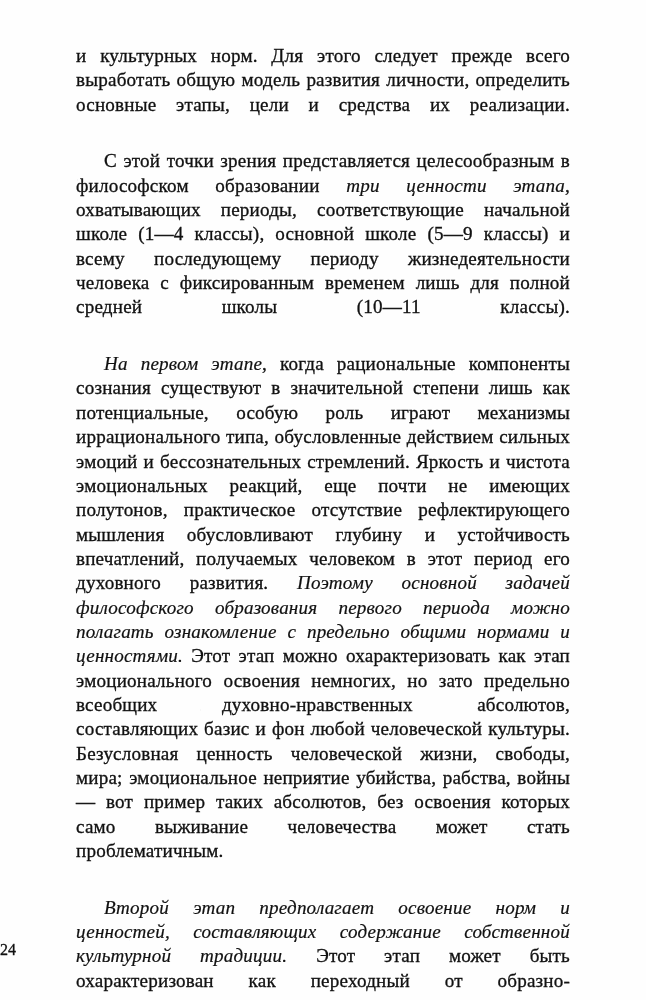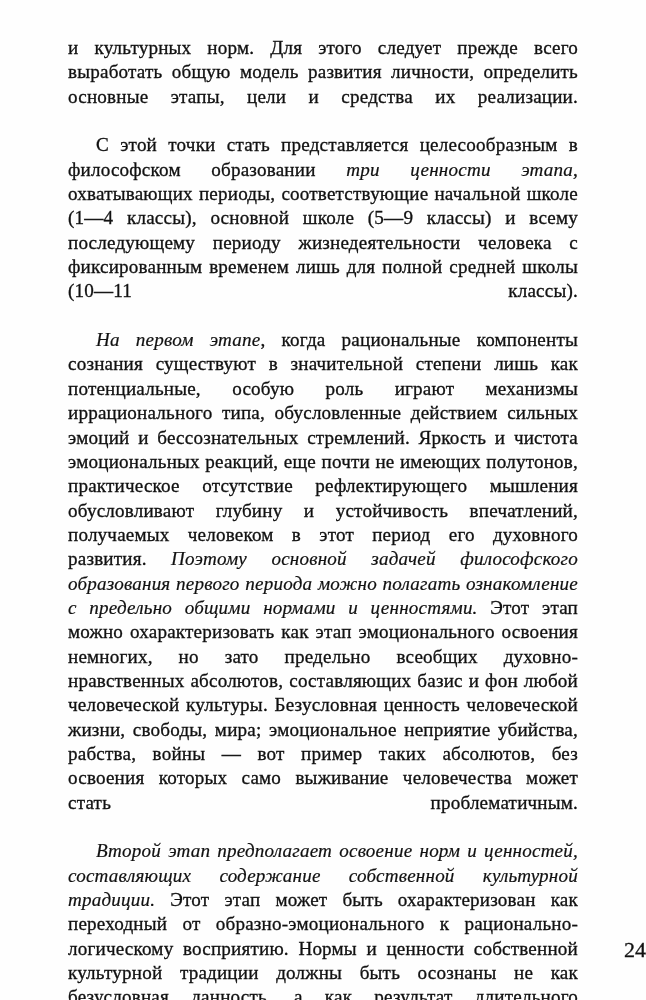--- a/index.html
+++ b/index.html
@@ -43,21 +43,21 @@
   }
 
   .text-column {
     position: absolute;
     left: 68px;
     top: 36px;
     width: 510px;
   }
 
   p.para {
-    margin: 0;
+    margin: 8px;
     text-align: justify;
     text-justify: inter-word;
     text-indent: 28px;
     font-size: 19.1px;
     line-height: 24.35px;
     letter-spacing: 0.01em;
     word-spacing: 0.012em;
     
     -webkit-text-stroke: 0.32px #111111;
     font-weight: 400;
@@ -77,36 +77,36 @@
     content: "";
     display: inline-block;
     width: 100%;
   }
 
   .folio {
     position: absolute;
     left: 0;
     top: 938px;
     width: 646px;
-    text-align: right;
-    font-size: 22px;
+    text-align: left;
+    font-size: 16px;
     line-height: 24px;
     color: #111111;
     -webkit-text-stroke: 0.32px #111111;
   }
 </style>
 </head>
 <body>
 
 <div class="page">
 
   <div class="paper-noise"></div>
 
   <div class="text-column">
       <p class="para first"><span>и культурных норм. Для этого следует прежде всего выработать общую модель развития личности, определить основные этапы, цели и средства их реализации.</span></p>
-      <p class="para"><span>С этой точки стать представляется целесообразным в философском образовании </span><em>три ценности этапа</em><span>, охватывающих периоды, соответствующие начальной школе (1—4 классы), основной школе (5—9 классы) и всему последующему периоду жизнедеятельности человека с фиксированным временем лишь для полной средней школы (10—11 классы).</span></p>
+      <p class="para"><span>С этой точки зрения представляется целесообразным в философском образовании </span><em>три ценности этапа</em><span>, охватывающих периоды, соответствующие начальной школе (1—4 классы), основной школе (5—9 классы) и всему последующему периоду жизнедеятельности человека с фиксированным временем лишь для полной средней школы (10—11 классы).</span></p>
       <p class="para"><em>На первом этапе</em><span>, когда рациональные компоненты сознания существуют в значительной степени лишь как потенциальные, особую роль играют механизмы иррационального типа, обусловленные действием сильных эмоций и бессознательных стремлений. Яркость и чистота эмоциональных реакций, еще почти не имеющих полутонов, практическое отсутствие рефлектирующего мышления обусловливают глубину и устойчивость впечатлений, получаемых человеком в этот период его духовного развития. </span><em>Поэтому основной задачей философского образования первого периода можно полагать ознакомление с предельно общими нормами и ценностями.</em><span> Этот этап можно охарактеризовать как этап эмоционального освоения немногих, но зато предельно всеобщих духовно-нравственных абсолютов, составляющих базис и фон любой человеческой культуры. Безусловная ценность человеческой жизни, свободы, мира; эмоциональное неприятие убийства, рабства, войны — вот пример таких абсолютов, без освоения которых само выживание человечества может стать проблематичным.</span></p>
       <p class="para"><em>Второй этап предполагает освоение норм и ценностей, составляющих содержание собственной культурной традиции.</em><span> Этот этап может быть охарактеризован как переходный от образно-эмоционального к рационально-логическому восприятию. Нормы и ценности собственной культурной традиции должны быть осознаны не как безусловная данность, а как результат длительного исторического развития, как духовно-нравственные ориентиры, включенные в общий кон-</span></p>
     </div>
 
   <div class="folio">24</div>
 
 </div>
 
 </body></html>

